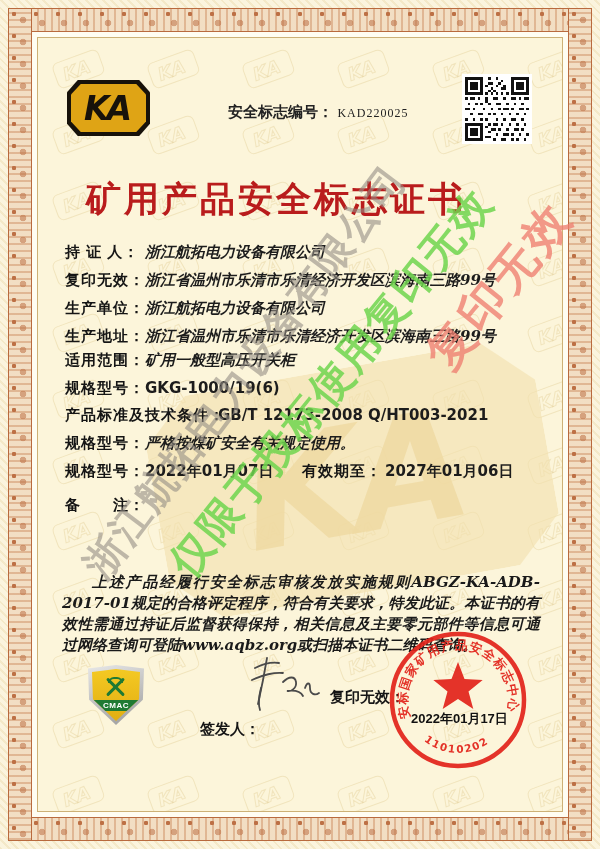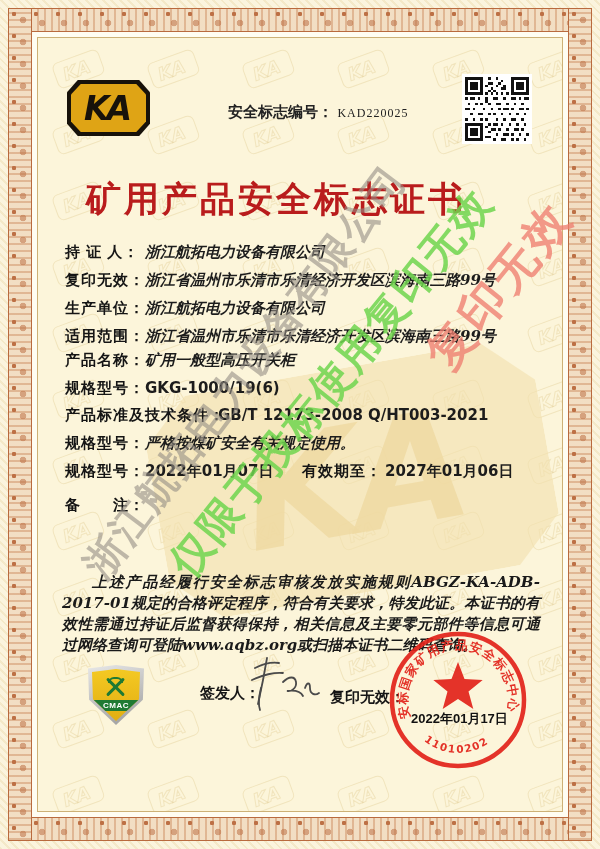--- a/index.html
+++ b/index.html
@@ -158,25 +158,25 @@
 </div>
 <div class="row" style="top:271px">
   <span class="lbl">复印无效：</span>
   <span class="val">浙江省温州市乐清市乐清经济开发区滨海南三路99号</span>
 </div>
 <div class="row" style="top:299px">
   <span class="lbl">生产单位：</span>
   <span class="val">浙江航拓电力设备有限公司</span>
 </div>
 <div class="row" style="top:327px">
+  <span class="lbl">生产地址：</span>
+  <span class="val">浙江省温州市乐清市乐清经济开发区滨海南三路99号</span>
+</div>
+<div class="row" style="top:351px">
   <span class="lbl">适用范围：</span>
-  <span class="val">浙江省温州市乐清市乐清经济开发区滨海南三路99号</span>
-</div>
-<div class="row" style="top:351px">
-  <span class="lbl">产品名称：</span>
   <span class="val">矿用一般型高压开关柜</span>
 </div>
 <div class="row" style="top:379px">
   <span class="lbl">规格型号：</span>
   <span class="val mono">GKG-1000/19(6)</span>
 </div>
 <div class="row" style="top:406px">
   <span class="lbl">产品标准及技术条件：</span>
   <span class="val mono" style="left:218px">GB/T 12173-2008 Q/HT003-2021</span>
 </div>
@@ -197,21 +197,21 @@
 <div id="statement">上述产品经履行安全标志审核发放实施规则ABGZ-KA-ADB-2017-01规定的合格评定程序，符合有关要求，特发此证。本证书的有效性需通过持证后监督获得保持，相关信息及主要零元部件等信息可通过网络查询可登陆www.aqbz.org或扫描本证书二维码查询。</div>
 
 <div id="cmac-badge">
   <div class="shield-in">
     <div class="pick a"></div>
     <div class="pick b"></div>
     <div class="pick-head"></div>
     <div class="cmac-band">CMAC</div>
   </div>
 </div>
-<div class="footer-label" style="left:200px; top:684px">签发人：</div>
+<div class="footer-label" style="left:200px; top:720px">签发人：</div>
 <svg id="signature-svg" width="80" height="70" viewBox="0 0 80 70">
   <g stroke="#4a4a4a" stroke-width="1.8" fill="none" stroke-linecap="round">
     <path d="M22 6 C20 18 17 34 13 52"></path>
     <path d="M10 16 C18 12 28 10 34 11"></path>
     <path d="M7 28 C17 23 30 20 38 21"></path>
     <path d="M16 36 C14 44 13 52 15 58"></path>
     <path d="M38 30 C44 24 50 24 51 30 C52 36 46 40 42 39 C50 38 56 40 58 44"></path>
     <path d="M60 36 C62 30 65 30 65 36 C65 42 70 44 74 41"></path>
   </g>
   <text x="0" y="68" font-size="1" fill="rgba(0,0,0,0)">朱凤山</text>

